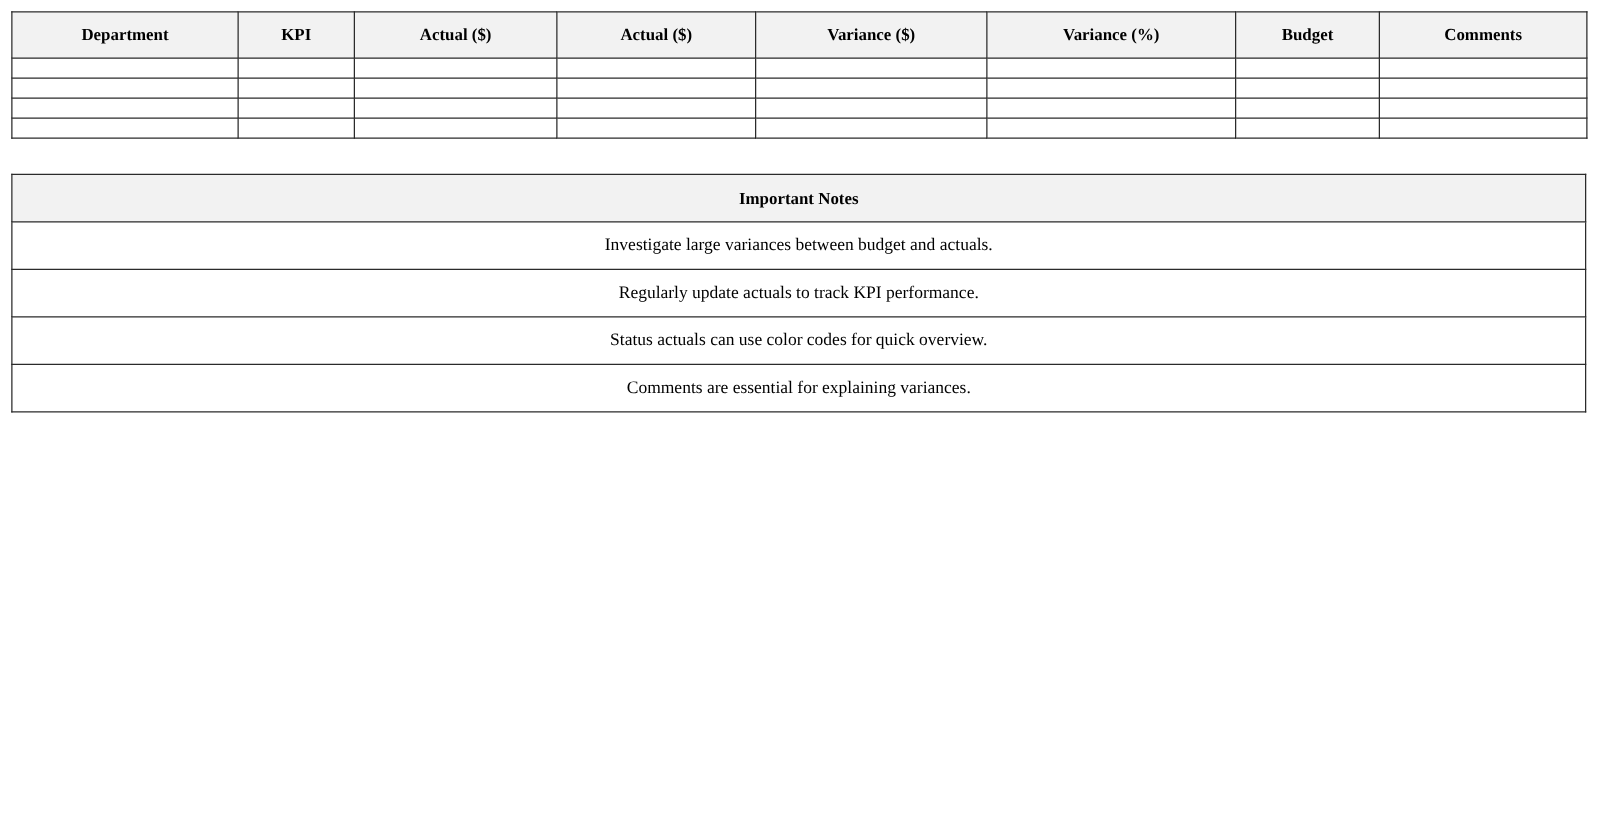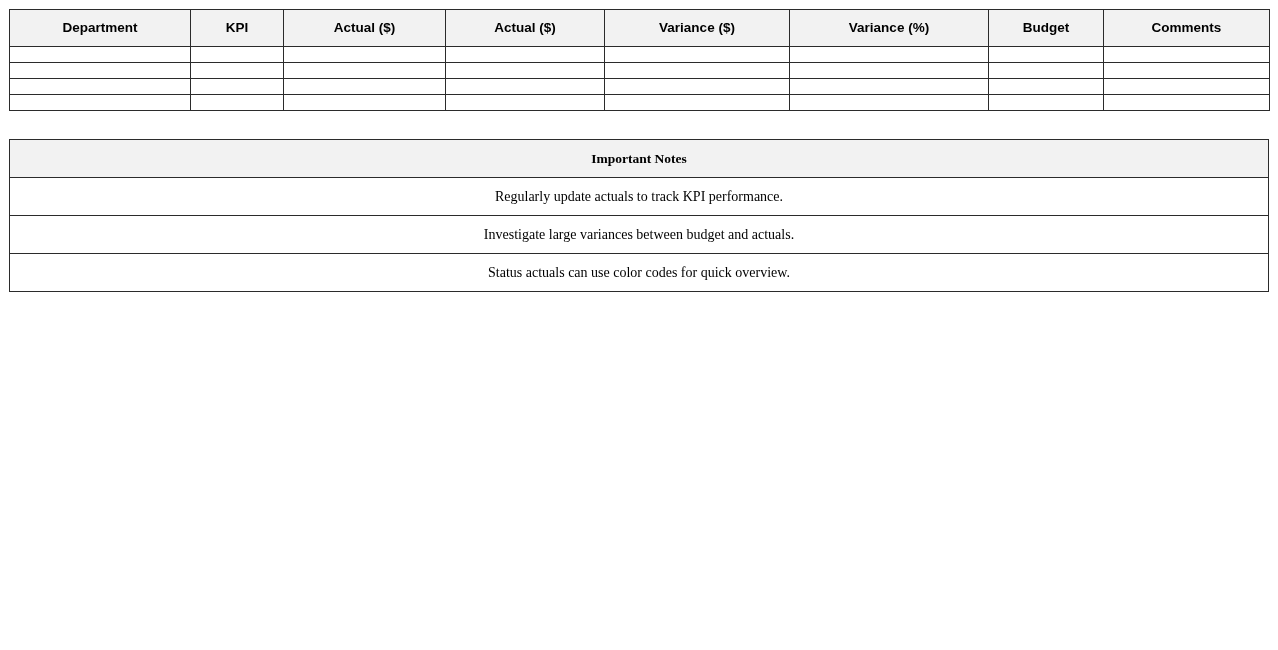--- a/index.html
+++ b/index.html
@@ -27,21 +27,21 @@
     table-layout: fixed;
     width: 1260px;
     border: 1px solid #2b2b2b;
     background: #ffffff;
   }
 
   
   table.kpi-table th {
     background: #f2f2f2;
     border: 1px solid #2b2b2b;
-    font-family: Liberation Sans, sans-serif;
+    font-family: Liberation Serif, serif;
     font-weight: bold;
     font-size: 13.5px;
     line-height: 1.2;
     text-align: center;
     vertical-align: middle;
     height: 32px;
     padding: 2px 4px;
     white-space: nowrap;
   }
   table.kpi-table td {
@@ -162,25 +162,28 @@
 
   <div class="notes-wrap">
     <table class="grid notes-table">
       <thead>
         <tr>
           <th>Important Notes</th>
         </tr>
       </thead>
       <tbody>
         <tr>
+          <td>Investigate large variances between budget and actuals.</td>
+        </tr>
+        <tr>
           <td>Regularly update actuals to track KPI performance.</td>
         </tr>
         <tr>
-          <td>Investigate large variances between budget and actuals.</td>
+          <td>Status actuals can use color codes for quick overview.</td>
         </tr>
         <tr>
-          <td>Status actuals can use color codes for quick overview.</td>
+          <td>Comments are essential for explaining variances.</td>
         </tr>
       </tbody>
     </table>
   </div>
 
 </div>
 
 </body></html>

